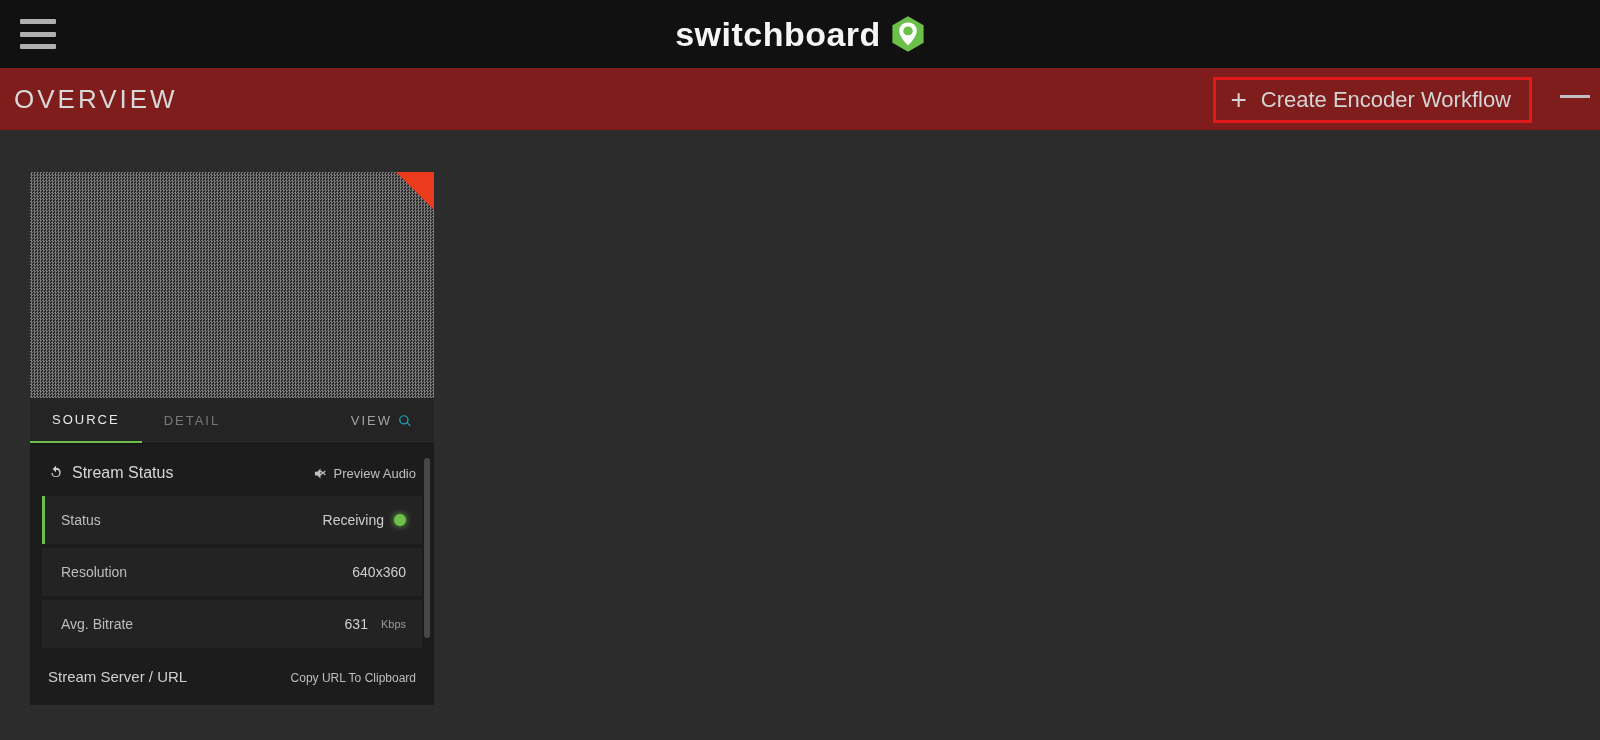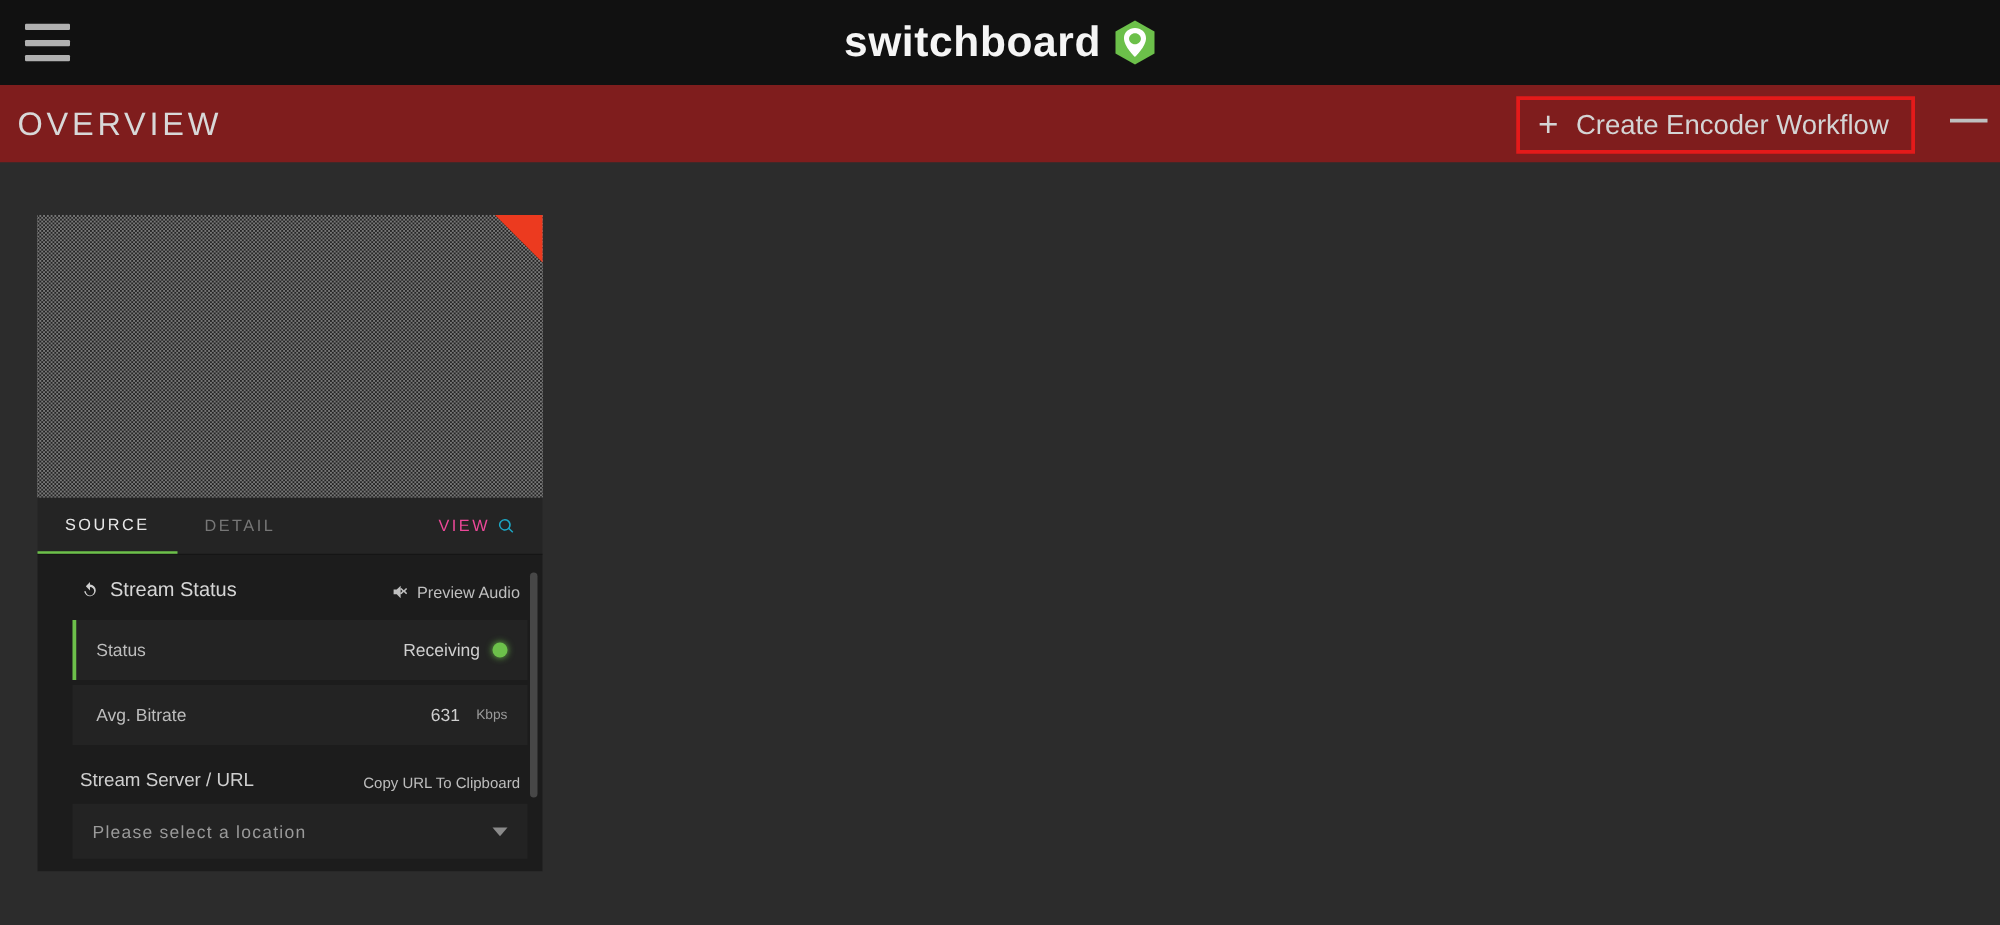--- a/index.html
+++ b/index.html
@@ -154,29 +154,29 @@
     letter-spacing: 2px;
     color: #777;
     cursor: pointer;
   }
   .tab.active {
     color: #e8e8e8;
     border-bottom: 2px solid #6cc04a;
   }
   .tab.view {
     margin-left: auto;
-    color: #ec4899;
+    color: #a3a3a3;
     letter-spacing: 2px;
   }
   .tab.view svg { fill: #1ca7c4; }
 
   
   .panel {
     background: #1c1c1c;
-    padding: 14px 12px 10px 28px;
+    padding: 14px 12px 10px 12px;
     position: relative;
   }
   
   .panel::after{
     content:"";
     position:absolute;
     right:4px;
     top:14px;
     width:6px;
     height:180px;
@@ -329,34 +329,34 @@
       </div>
 
       <div class="row highlight">
         <span>Status</span>
         <span class="value">
           <span>Receiving</span>
           <span class="status-dot"></span>
         </span>
       </div>
 
+      <div class="row">
+        <span>Resolution</span>
+        <span class="value">640x360</span>
+      </div>
 
       <div class="row">
         <span>Avg. Bitrate</span>
         <span class="value">
           <span>631</span>
           <span class="unit">Kbps</span>
         </span>
       </div>
 
       <div class="subheader">
         <span class="title">Stream Server / URL</span>
         <span class="action">Copy URL To Clipboard</span>
       </div>
 
-      <div class="select">
-        <span>Please select a location</span>
-        <span class="caret"></span>
-      </div>
 
     </div>
   </div>
 </div>
 
 </body></html>

